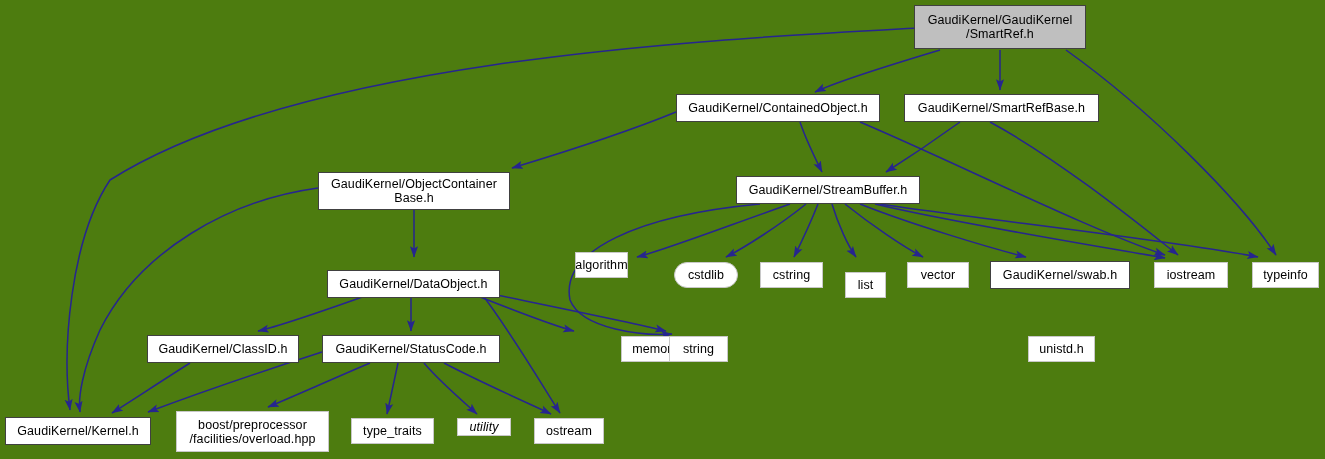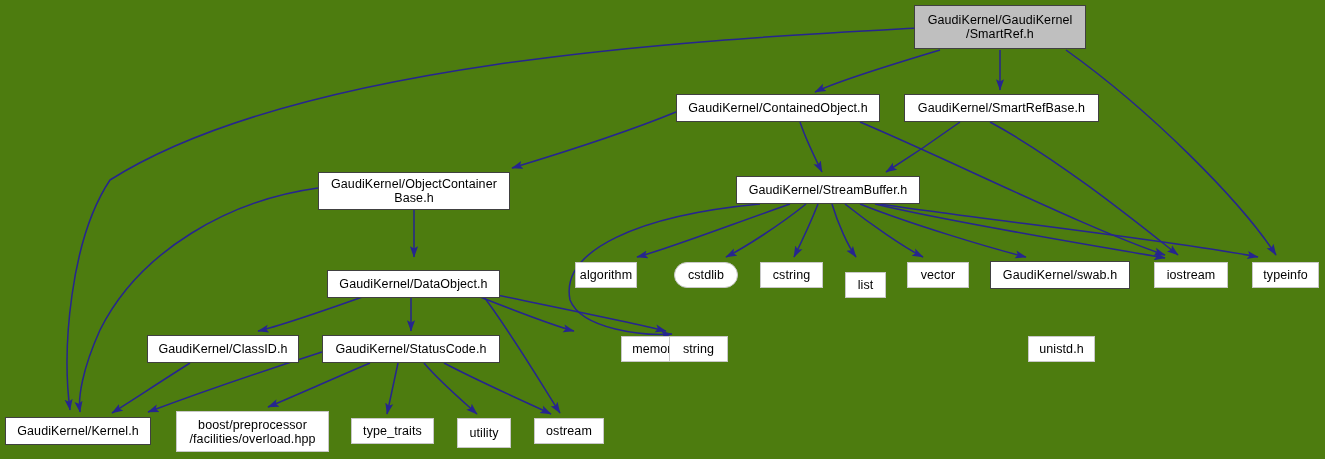--- a/index.html
+++ b/index.html
@@ -102,34 +102,34 @@
 
   <div id="node-group">
       <div class="node kind-root" style="left: 914px; top: 5px; width: 172px; height: 44px;">GaudiKernel/GaudiKernel
 /SmartRef.h</div>
       <div class="node kind-internal" style="left: 676px; top: 94px; width: 204px; height: 28px;">GaudiKernel/ContainedObject.h</div>
       <div class="node kind-internal" style="left: 904px; top: 94px; width: 195px; height: 28px;">GaudiKernel/SmartRefBase.h</div>
       <div class="node kind-internal" style="left: 318px; top: 172px; width: 192px; height: 38px;">GaudiKernel/ObjectContainer
 Base.h</div>
       <div class="node kind-internal" style="left: 736px; top: 176px; width: 184px; height: 28px;">GaudiKernel/StreamBuffer.h</div>
       <div class="node kind-internal" style="left: 327px; top: 270px; width: 173px; height: 28px;">GaudiKernel/DataObject.h</div>
-      <div class="node kind-system" style="left: 575px; top: 262px; width: 62px; height: 26px;">algorithm</div>
+      <div class="node kind-system" style="left: 575px; top: 252px; width: 53px; height: 26px;">algorithm</div>
       <div class="node kind-system" style="left: 674px; top: 262px; width: 64px; height: 26px; border-radius: 13px;">cstdlib</div>
       <div class="node kind-system" style="left: 760px; top: 262px; width: 63px; height: 26px;">cstring</div>
       <div class="node kind-system" style="left: 845px; top: 272px; width: 41px; height: 26px;">list</div>
       <div class="node kind-system" style="left: 907px; top: 262px; width: 62px; height: 26px;">vector</div>
       <div class="node kind-internal" style="left: 990px; top: 261px; width: 140px; height: 28px;">GaudiKernel/swab.h</div>
       <div class="node kind-system" style="left: 1154px; top: 262px; width: 74px; height: 26px;">iostream</div>
       <div class="node kind-system" style="left: 1252px; top: 262px; width: 67px; height: 26px;">typeinfo</div>
       <div class="node kind-internal" style="left: 147px; top: 335px; width: 152px; height: 28px;">GaudiKernel/ClassID.h</div>
       <div class="node kind-internal" style="left: 322px; top: 335px; width: 178px; height: 28px;">GaudiKernel/StatusCode.h</div>
       <div class="node kind-system" style="left: 578px; top: 336px; width: 68px; height: 26px; margin-left: 43px;">memory</div>
       <div class="node kind-system" style="left: 669px; top: 336px; width: 59px; height: 26px;">string</div>
       <div class="node kind-system" style="left: 1028px; top: 336px; width: 67px; height: 26px;">unistd.h</div>
       <div class="node kind-internal" style="left: 5px; top: 417px; width: 146px; height: 28px;">GaudiKernel/Kernel.h</div>
       <div class="node kind-system" style="left: 176px; top: 411px; width: 153px; height: 41px;">boost/preprocessor
 /facilities/overload.hpp</div>
       <div class="node kind-system" style="left: 351px; top: 418px; width: 83px; height: 26px;">type_traits</div>
-      <div class="node kind-system" style="left: 457px; top: 418px; width: 54px; height: 30px;">utility</div>
+      <div class="node kind-system" style="left: 457px; top: 418px; width: 54px; height: 18px; font-style: italic;">utility</div>
       <div class="node kind-system" style="left: 534px; top: 418px; width: 70px; height: 26px;">ostream</div>
     </div>
 
 </div>
 
 </body></html>

